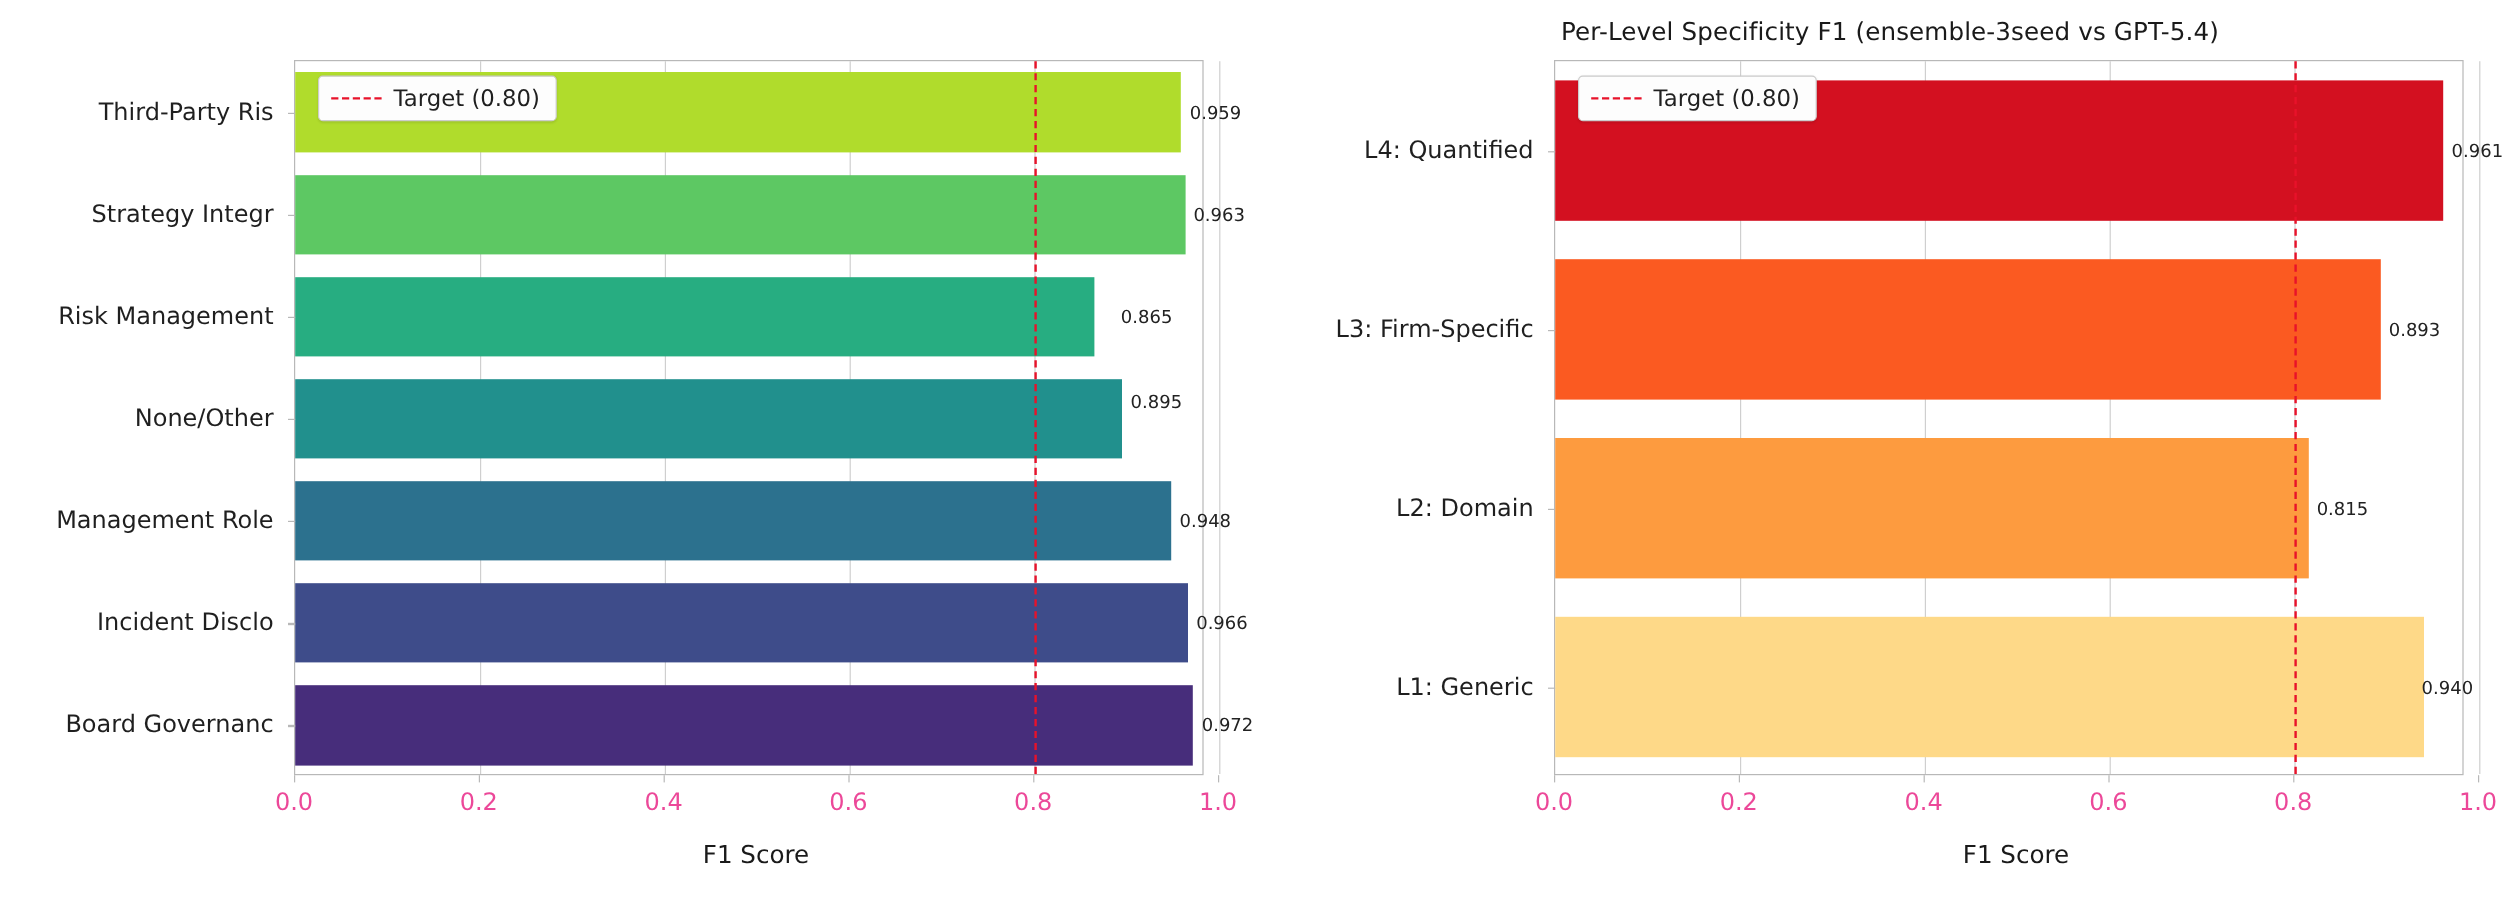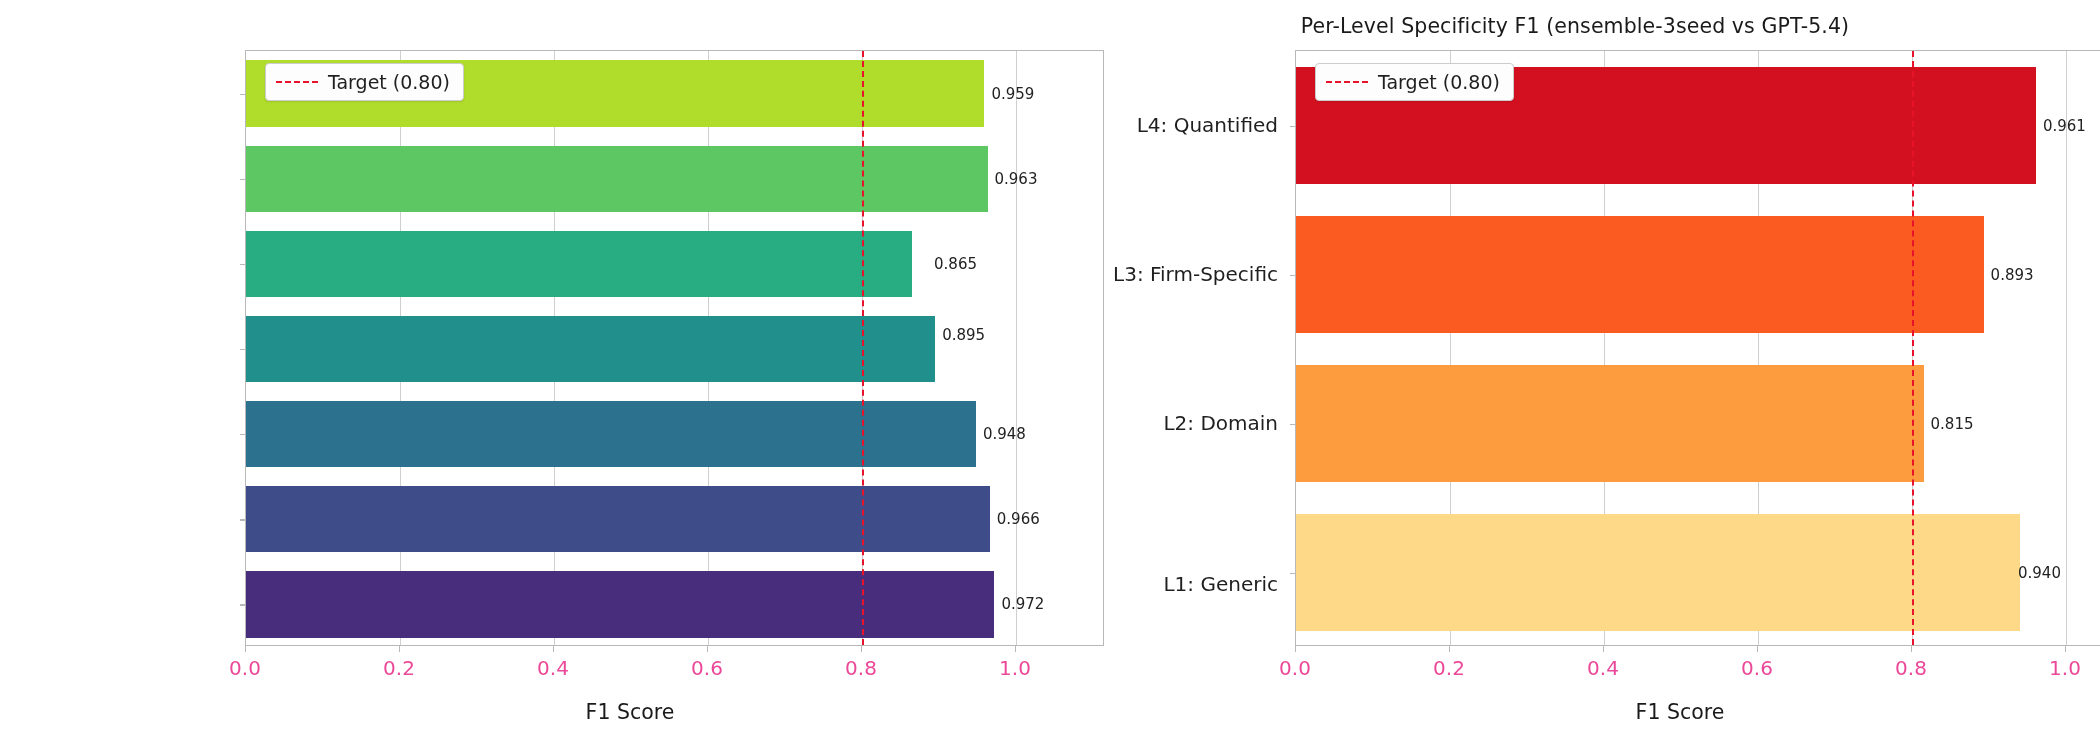--- a/index.html
+++ b/index.html
@@ -16,21 +16,21 @@
 
   .panel-title{
     position:absolute;left:0;right:0;top:14px;
     text-align:center;font-size:20.5px;color:#1a1a1a;
     letter-spacing:0.1px;
   }
 
   
   .axes{
     position:absolute;
-    left:245px;top:50px;width:859px;height:596px;
+    left:245px;top:50px;width:758px;height:596px;
     background:#ffffff;
     border:1.3px solid #b8b8b8;
     box-sizing:border-box;
   }
 
   .gridlines{position:absolute;inset:0;}
   .gridline{
     position:absolute;top:0;bottom:0;width:1.3px;background:#cfcfcf;
   }
 
@@ -84,20 +84,29 @@
     width:42px;height:0;border-top:2.6px dashed #e8122a;display:inline-block;
   }
 </style>
 </head>
 <body>
 
 <div class="figure">
 
   <div class="panel panel-left">
 
+    <div class="ylabels" id="ylabels-0">
+        <div class="ylabel" style="top: 42.5714px;">Third-Party Ris</div>
+        <div class="ylabel" style="top: 127.714px;">Strategy Integr</div>
+        <div class="ylabel" style="top: 212.857px;">Risk Management</div>
+        <div class="ylabel" style="top: 298px;">None/Other</div>
+        <div class="ylabel" style="top: 383.143px;">Management Role</div>
+        <div class="ylabel" style="top: 468.286px;">Incident Disclo</div>
+        <div class="ylabel" style="top: 553.429px;">Board Governanc</div>
+      </div>
 
     <div class="axes" id="axes-0">
       <div class="gridlines" id="grid-0">
           <div class="gridline" style="left: 154px;"></div>
           <div class="gridline" style="left: 308px;"></div>
           <div class="gridline" style="left: 462px;"></div>
           <div class="gridline" style="left: 616px;"></div>
           <div class="gridline" style="left: 770px;"></div>
         </div>
       <div class="bars" id="bars-0">
@@ -163,21 +172,21 @@
     </div>
   </div>
 
   <div class="panel panel-right">
     <div class="panel-title">Per-Level Specificity F1 (ensemble-3seed vs GPT-5.4)</div>
 
     <div class="ylabels" id="ylabels-1">
         <div class="ylabel" style="top: 74.5px;">L4: Quantified</div>
         <div class="ylabel" style="top: 223.5px;">L3: Firm-Specific</div>
         <div class="ylabel" style="top: 372.5px;">L2: Domain</div>
-        <div class="ylabel" style="top: 521.5px; margin-top: 12px;">L1: Generic</div>
+        <div class="ylabel" style="top: 521.5px;">L1: Generic</div>
       </div>
 
     <div class="axes" id="axes-1">
       <div class="gridlines" id="grid-1">
           <div class="gridline" style="left: 154px;"></div>
           <div class="gridline" style="left: 308px;"></div>
           <div class="gridline" style="left: 462px;"></div>
           <div class="gridline" style="left: 616px;"></div>
           <div class="gridline" style="left: 770px;"></div>
         </div>

